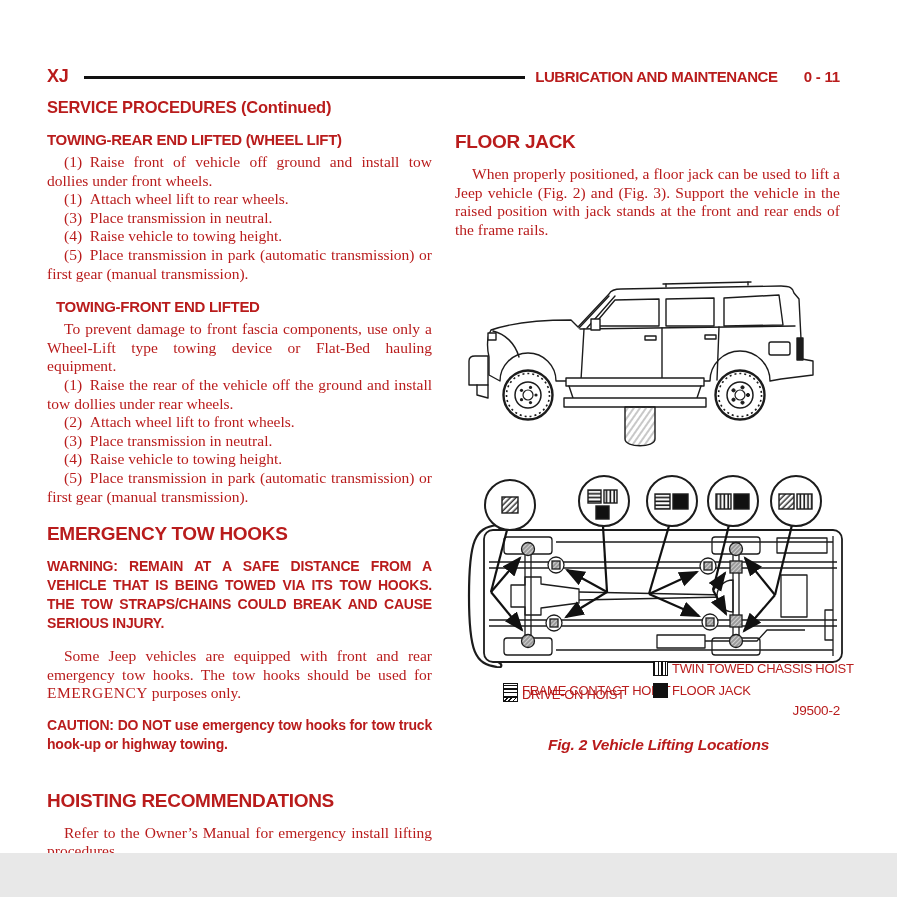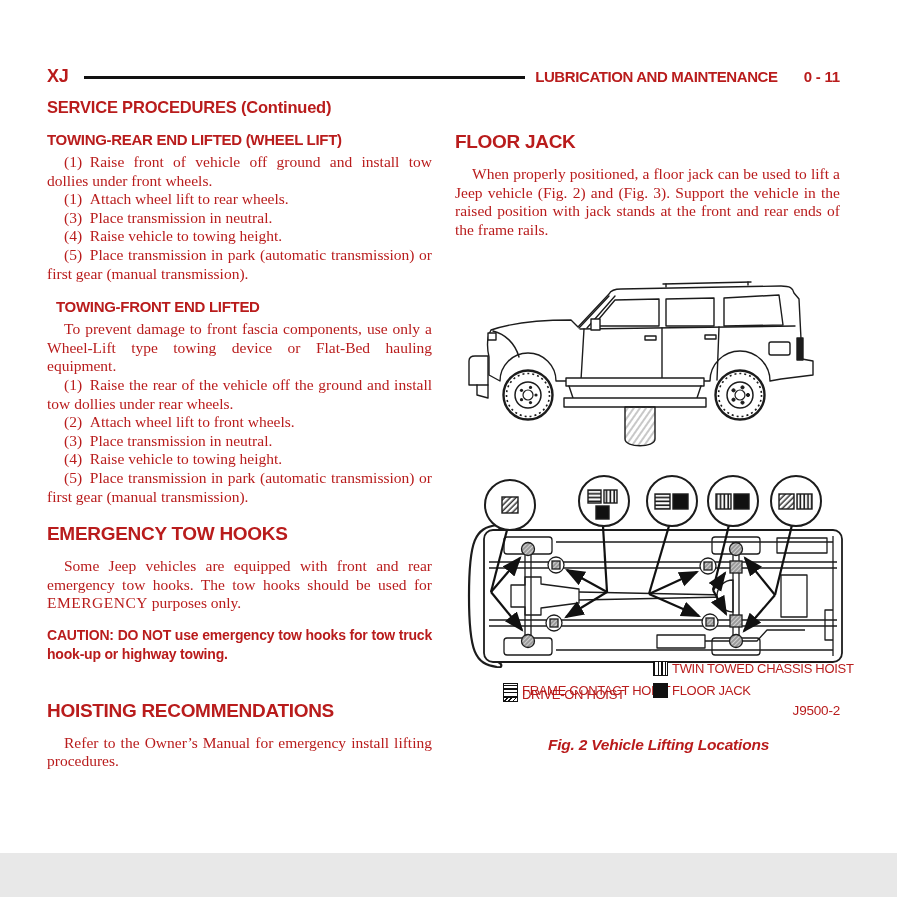--- a/index.html
+++ b/index.html
@@ -76,20 +76,21 @@
 
     <h2 class="sub spaced">TOWING-FRONT END LIFTED</h2>
     <p class="body">To prevent damage to front fascia components, use only a Wheel-Lift type towing device or Flat-Bed hauling equipment.</p>
     <p class="step">(1) Raise the rear of the vehicle off the ground and install tow dollies under rear wheels.</p>
     <p class="step">(2) Attach wheel lift to front wheels.</p>
     <p class="step">(3) Place transmission in neutral.</p>
     <p class="step">(4) Raise vehicle to towing height.</p>
     <p class="step">(5) Place transmission in park (automatic transmission) or first gear (manual transmission).</p>
 
     <h1 class="main">EMERGENCY TOW HOOKS</h1>
+    <p class="alert warn">WARNING: REMAIN AT A SAFE DISTANCE FROM A VEHICLE THAT IS BEING TOWED VIA ITS TOW HOOKS. THE TOW STRAPS/CHAINS COULD BREAK AND CAUSE SERIOUS INJURY.</p>
     <p class="body"><span>Some Jeep vehicles are equipped with front and rear emergency tow hooks. The tow hooks should be used for </span><span class="caps-em">EMERGENCY</span><span> purposes only.</span></p>
     <p class="alert">CAUTION: DO NOT use emergency tow hooks for tow truck hook-up or highway towing.</p>
 
     <h1 class="main" style="margin-top:36px;">HOISTING RECOMMENDATIONS</h1>
     <p class="body">Refer to the Owner’s Manual for emergency install lifting procedures.</p>
   </div>
 
   <div class="col col-right">
     <h1 class="main first">FLOOR JACK</h1>
     <p class="body">When properly positioned, a floor jack can be used to lift a Jeep vehicle (Fig. 2) and (Fig. 3). Support the vehicle in the raised position with jack stands at the front and rear ends of the frame rails.</p>

